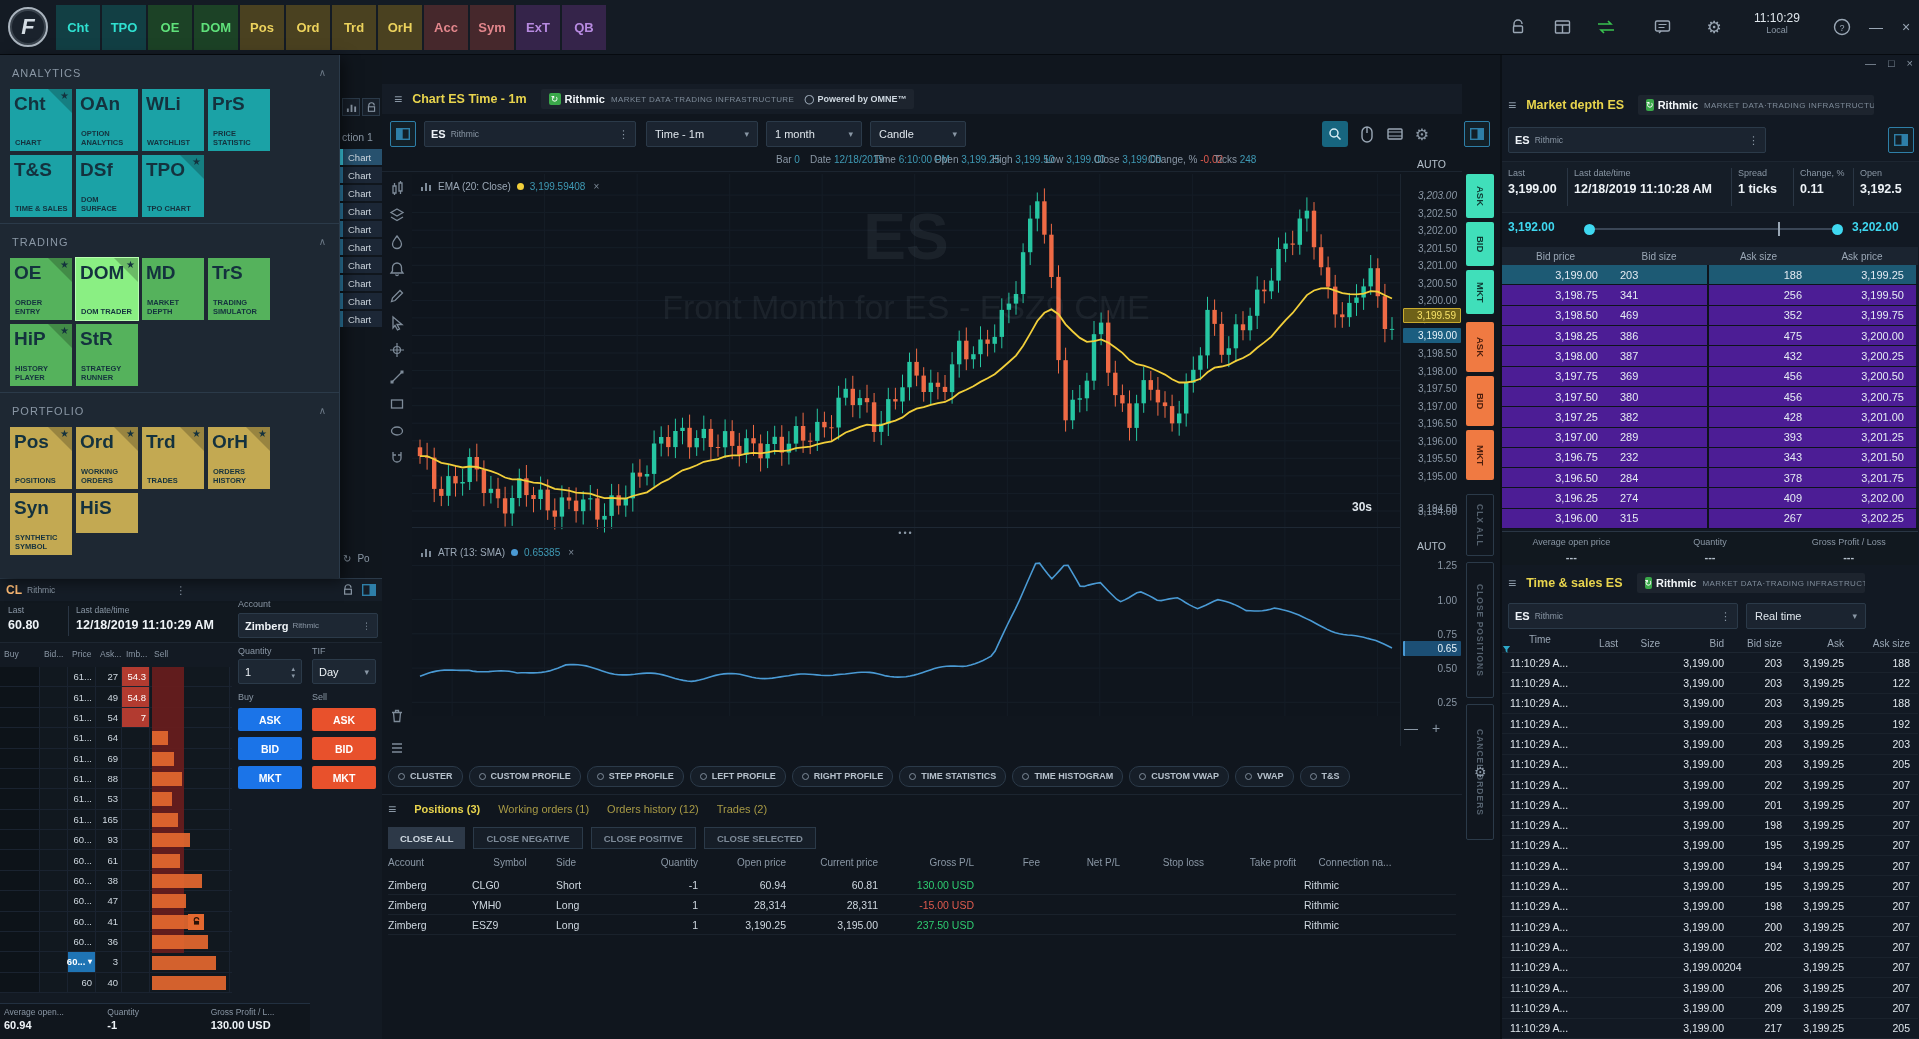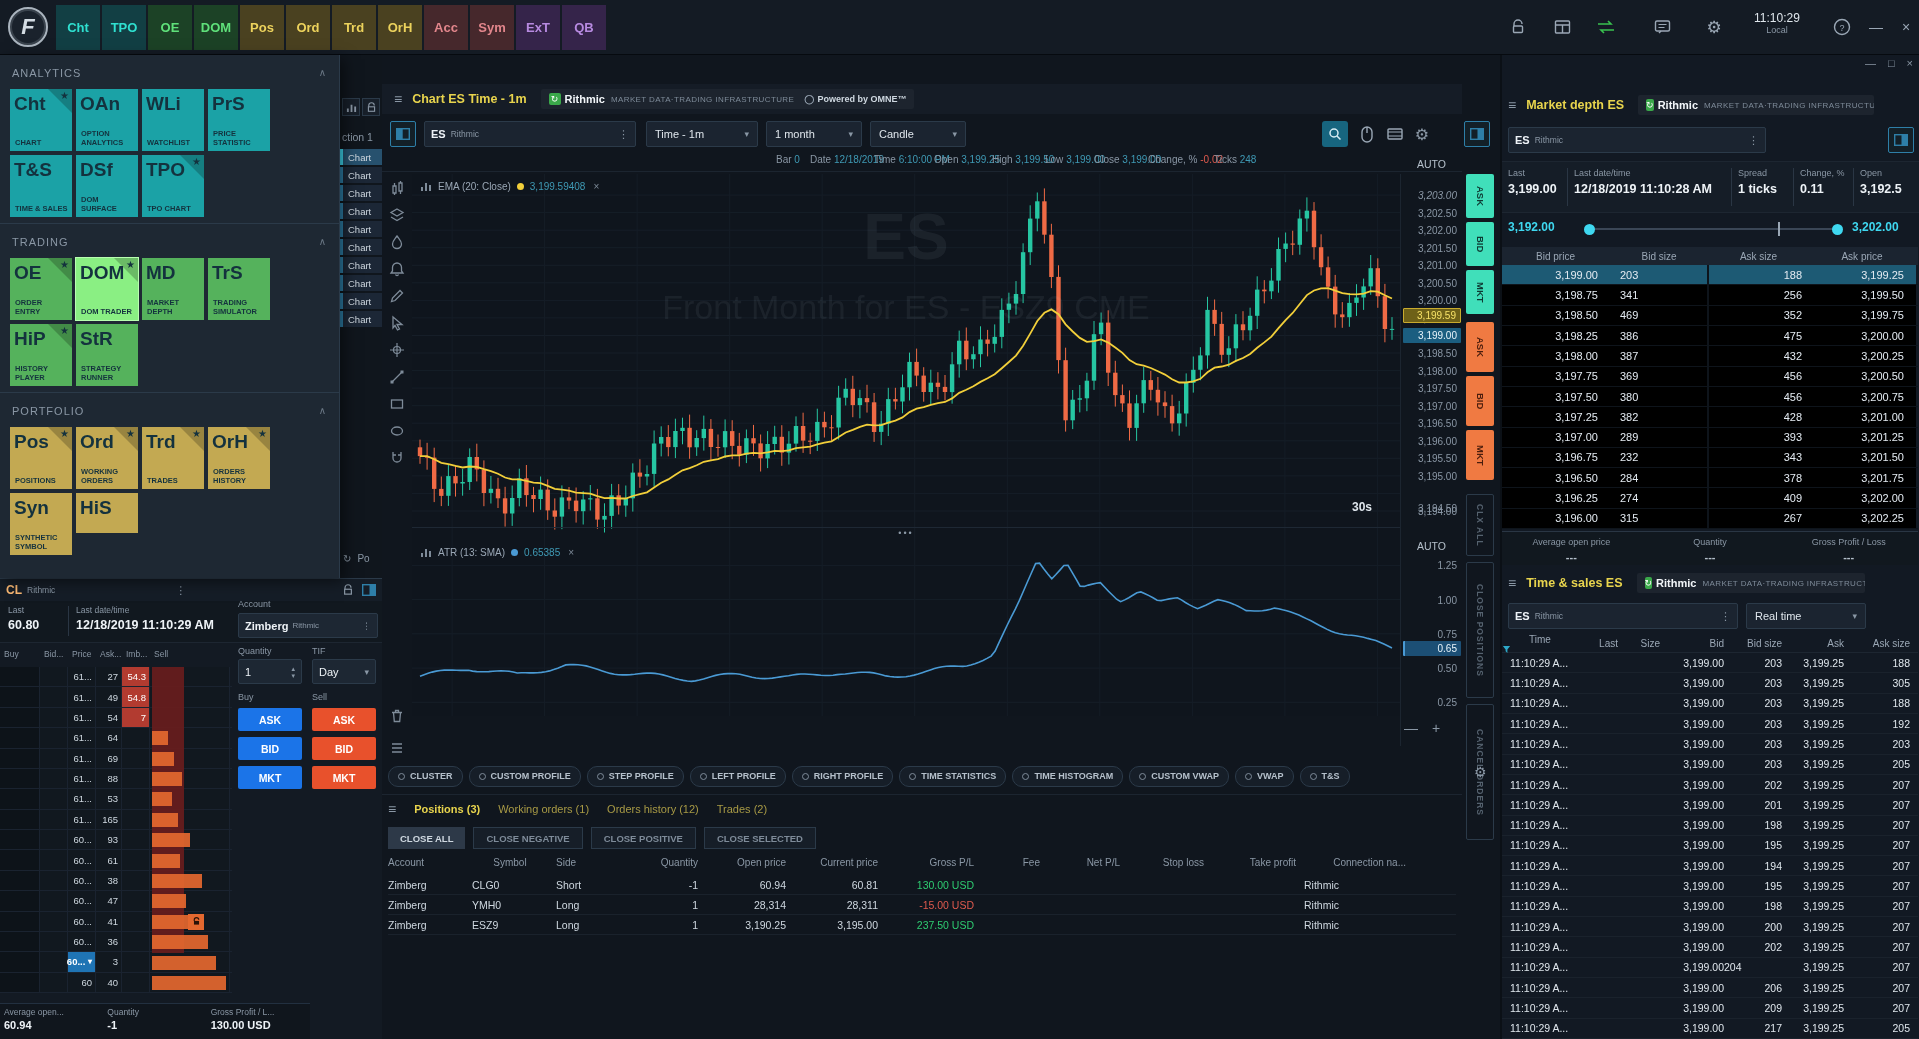--- a/index.html
+++ b/index.html
@@ -157,21 +157,21 @@
 .mdstat .v{font-size:12.5px;font-weight:bold;color:#eef3f7;margin-top:4px;white-space:nowrap}
 .vsep{position:absolute;top:6px;width:1px;height:38px;background:#2a3644}
 #md-slider{position:absolute;height:26px}
 #md-slider .rl{position:absolute;top:3px;color:#3fd8f0;font-weight:bold;font-size:12px}
 #md-slider .track{position:absolute;top:11px;height:2px;background:#3a4656}
 #md-slider .dot{position:absolute;top:7px;width:11px;height:11px;border-radius:50%;background:#3fd8f0}
 #md-slider .tickm{position:absolute;top:5px;width:2px;height:14px;background:#9aa7b5}
 #md-head{position:absolute;display:flex;background:#1b2430;color:#9aa7b5;font-size:10px;height:18px;align-items:center}
 #md-rows{position:absolute;display:flex;flex-direction:column}
 .mdrow{flex:1;display:flex;border-bottom:1px solid #0e141b;font-size:11px;color:#e4ebf2}
-.mdbid,.mdask{display:flex;align-items:center;background:#000000}
+.mdbid,.mdask{display:flex;align-items:center;background:#4c1d95}
 .mdbid{width:207px;border-right:2px solid #0e141b}
 .mdask{width:207px}
 .mdrow.best .mdbid,.mdrow.best .mdask{background:#1d5a74}
 .bp{width:107px;text-align:right;padding-right:10px}
 .bs{width:100px;text-align:left;padding-left:12px}
 .asz{width:99px;text-align:right;padding-right:6px}
 .ap{width:108px;text-align:right;padding-right:12px}
 #md-summary{position:absolute;display:flex;border-top:1px solid #2a3644;background:#11181f}
 #md-summary .sc{flex:1;text-align:center;padding-top:5px}
 #md-summary .sc .l{font-size:9px;color:#8a97a5}
@@ -1221,21 +1221,21 @@
         <div class="pcell" style="width: 84px; text-align: center;">Symbol</div>
         <div class="pcell" style="width: 78px; text-align: left;">Side</div>
         <div class="pcell" style="width: 72px; text-align: right;">Quantity</div>
         <div class="pcell" style="width: 88px; text-align: right;">Open price</div>
         <div class="pcell" style="width: 92px; text-align: right;">Current price</div>
         <div class="pcell" style="width: 96px; text-align: right;">Gross P/L</div>
         <div class="pcell" style="width: 66px; text-align: right;">Fee</div>
         <div class="pcell" style="width: 80px; text-align: right;">Net P/L</div>
         <div class="pcell" style="width: 84px; text-align: right;">Stop loss</div>
         <div class="pcell" style="width: 92px; text-align: right;">Take profit</div>
-        <div class="pcell" style="width: 110px; text-align: right;">Connection na...</div>
+        <div class="pcell" style="width: 110px; text-align: center;">Connection na...</div>
       </div>
     <div id="posrows">
         <div class="prow">
           <div class="pcell" style="width: 84px; text-align: left;">Zimberg</div>
           <div class="pcell" style="width: 84px; text-align: left;">CLG0</div>
           <div class="pcell" style="width: 78px; text-align: left;">Short</div>
           <div class="pcell" style="width: 72px; text-align: right;">-1</div>
           <div class="pcell" style="width: 88px; text-align: right;">60.94</div>
           <div class="pcell" style="width: 92px; text-align: right;">60.81</div>
           <div class="pcell pos" style="width: 96px; text-align: right;">130.00 USD</div>
@@ -1531,21 +1531,21 @@
           <div class="tsc" style="width: 62px; text-align: right;">3,199.25</div>
           <div class="tsc" style="width: 66px; text-align: right;">188</div>
         </div>
         <div class="tsrow">
           <div class="tsc" style="width: 76px; text-align: left; padding-left: 8px;">11:10:29 A...</div>
           <div class="tsc" style="width: 40px; text-align: right;"></div>
           <div class="tsc" style="width: 42px; text-align: right;"></div>
           <div class="tsc" style="width: 64px; text-align: right;">3,199.00</div>
           <div class="tsc" style="width: 58px; text-align: right;">203</div>
           <div class="tsc" style="width: 62px; text-align: right;">3,199.25</div>
-          <div class="tsc" style="width: 66px; text-align: right;">305</div>
+          <div class="tsc" style="width: 66px; text-align: right;">122</div>
         </div>
         <div class="tsrow">
           <div class="tsc" style="width: 76px; text-align: left; padding-left: 8px;">11:10:29 A...</div>
           <div class="tsc" style="width: 40px; text-align: right;"></div>
           <div class="tsc" style="width: 42px; text-align: right;"></div>
           <div class="tsc" style="width: 64px; text-align: right;">3,199.00</div>
           <div class="tsc" style="width: 58px; text-align: right;">203</div>
           <div class="tsc" style="width: 62px; text-align: right;">3,199.25</div>
           <div class="tsc" style="width: 66px; text-align: right;">188</div>
         </div>

